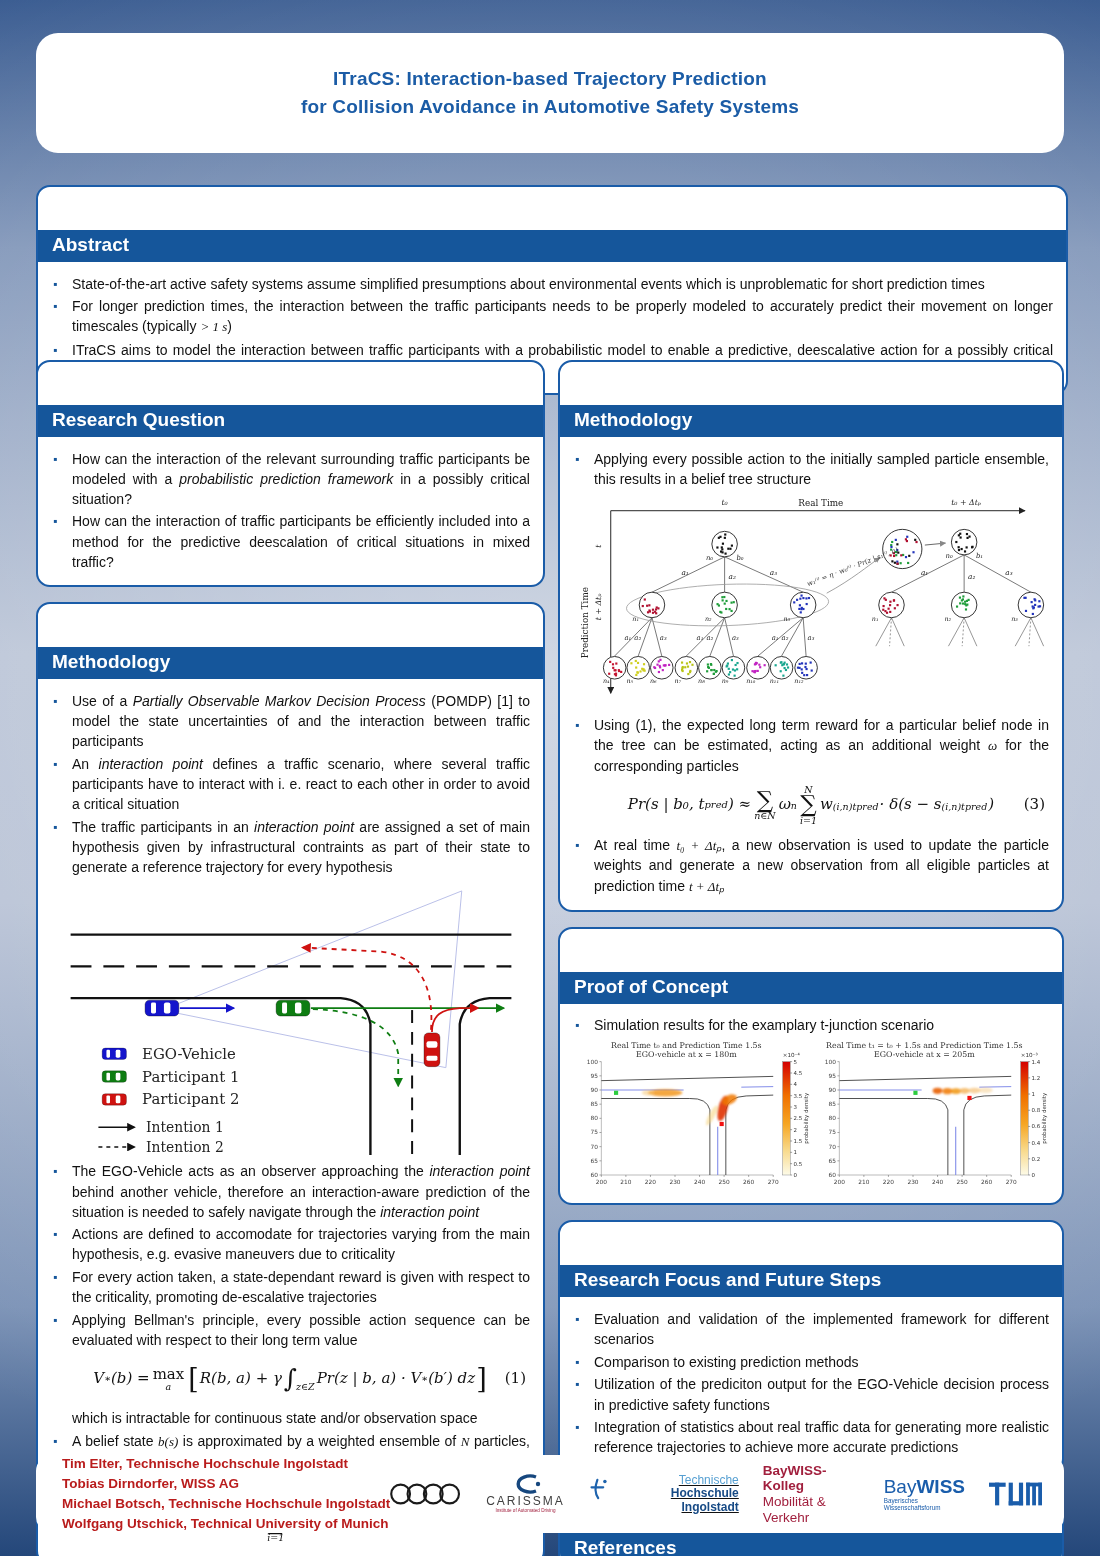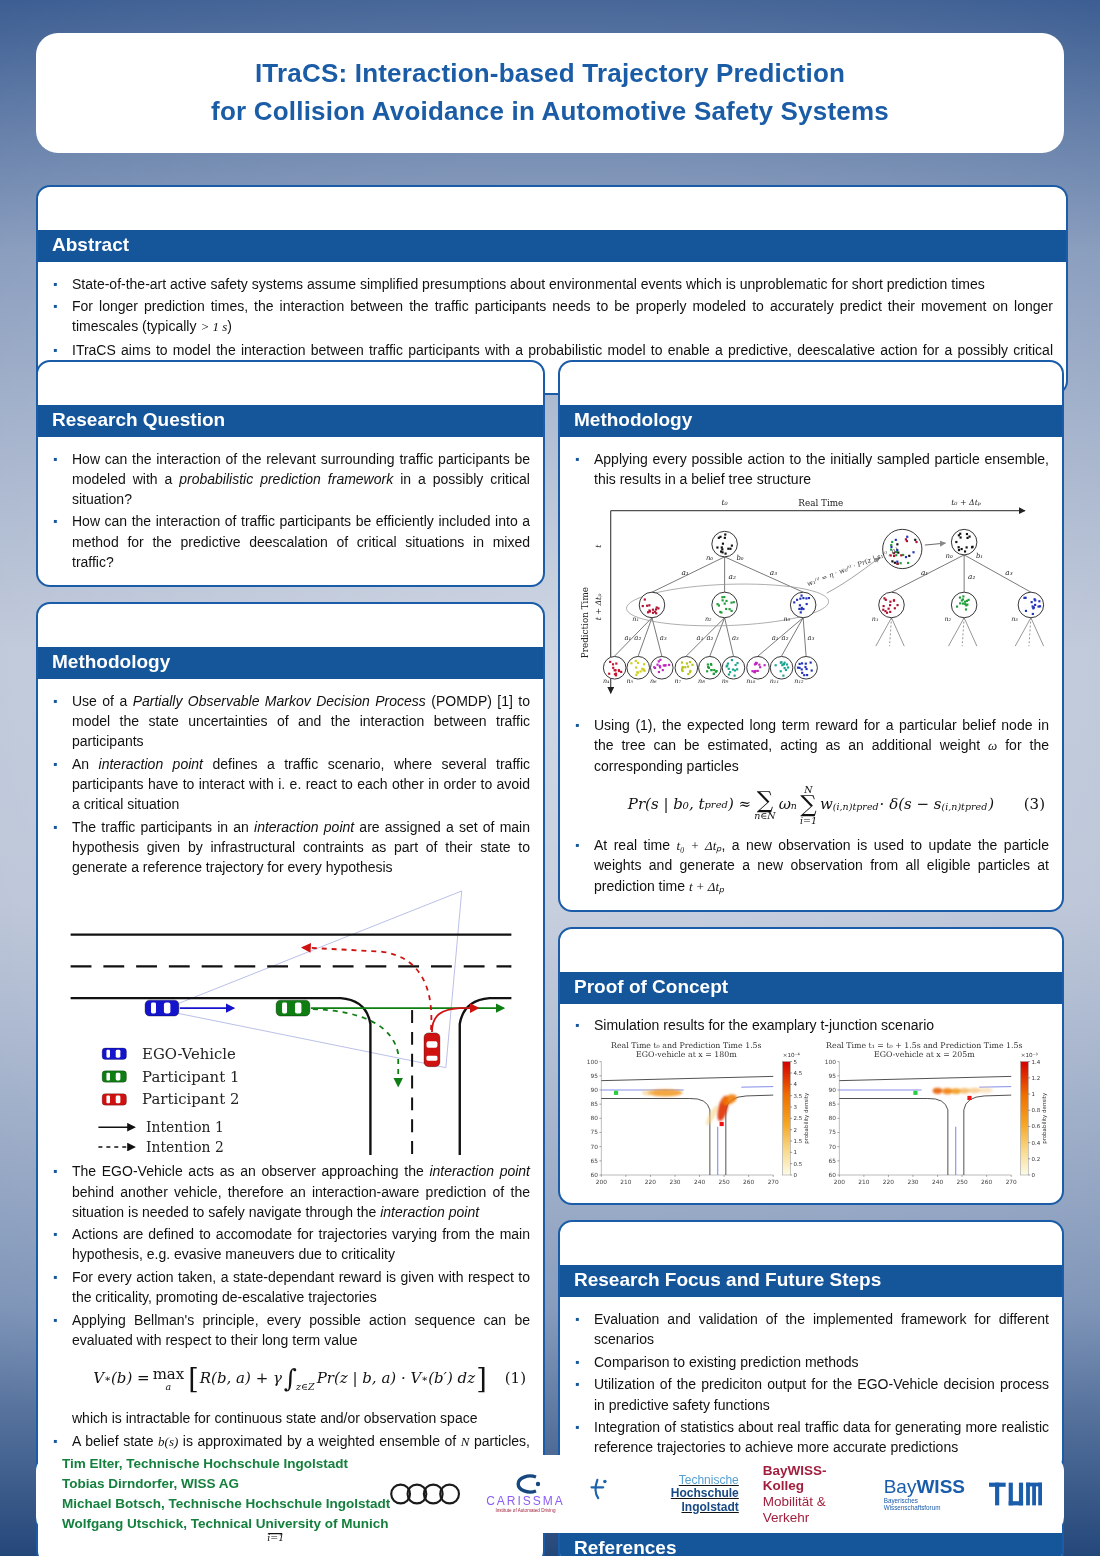--- a/index.html
+++ b/index.html
@@ -6,21 +6,21 @@
   body{
     width:1100px;height:1556px;position:relative;overflow:hidden;
     font-family:"Liberation Sans",sans-serif;color:#111;
     background:
       radial-gradient(ellipse 130% 75% at 50% 44%, rgba(255,255,255,.38), rgba(255,255,255,0) 72%),
       linear-gradient(180deg,#3a5c91 0%,#7d93b7 16%,#b4bfd3 42%,#b2bdd2 58%,#7b92b6 84%,#24477a 100%);
   }
   .card{position:absolute;background:#fff;}
   .title-card{left:36px;top:33px;width:1028px;height:120px;border-radius:22px;
     display:flex;flex-direction:column;justify-content:center;align-items:center;}
-  .title-line{color:#1b5ca6;font-weight:bold;font-size:26px;line-height:1.45;letter-spacing:.2px;}
+  .title-line{color:#1b5ca6;font-weight:bold;font-size:19px;line-height:1.45;letter-spacing:.2px;}
   .col{position:absolute;display:flex;flex-direction:column;}
   .col-left{left:36px;top:360px;width:509px;}
   .col-right{left:558px;top:360px;width:506px;}
   .abs-card{left:36px;top:185px;width:1028px;}
   .section{background:#fff;border:2.5px solid #1a5ca8;border-radius:14px;overflow:hidden;}
   .section + .section{margin-top:15px;}
   .section-header{background:#15569b;color:#fff;font-weight:bold;font-size:19px;padding:4px 14px 6px;margin-top:43px;}
   .section-body{padding:9px 13px 11px;font-size:14px;line-height:1.44;}
   .bitem{display:flex;margin:2.5px 0;}
   .bmark{color:#15569b;font-size:12px;line-height:20px;width:13px;margin:0 6px 0 2px;flex:none;}
@@ -39,24 +39,24 @@
   .stk.sum .op{font-size:23px;font-style:normal;line-height:.95;}
   .intwrap{display:inline-flex;align-items:flex-end;margin:0 2px;}
   .intwrap .op{font-size:25px;font-style:normal;line-height:.9;}
   .intwrap .bot{font-size:9.5px;transform:translateY(3px);margin-left:-1px;}
   .ss{display:inline-flex;flex-direction:row;align-items:flex-start;line-height:1.05;font-size:9.5px;
     justify-content:center;transform:translateY(2px);margin-right:1px;}
   .eq-big{font-size:27px;font-weight:300;transform:scaleY(1.05);margin:0 1px;font-style:normal;}
   .poc-plots{display:flex;justify-content:space-between;margin-top:4px;}
   .footer-card{left:36px;top:1455px;width:1028px;height:78px;border-radius:16px;
     display:flex;align-items:center;padding:0;}
-  .authors{margin-left:26px;font-size:13.5px;font-weight:bold;line-height:1.5;color:#15803d;flex:none;}
+  .authors{margin-left:26px;font-size:13.5px;font-weight:bold;line-height:1.5;color:#b91c1c;flex:none;}
   .logos{display:flex;align-items:center;gap:24px;margin-left:auto;margin-right:22px;}
   .logo-item{display:flex;flex-direction:column;align-items:center;line-height:1.05;}
-  .carissma-name{color:#8b5cf6;font-size:12px;letter-spacing:2px;margin-top:1px;}
+  .carissma-name{color:#404040;font-size:12px;letter-spacing:2px;margin-top:1px;}
   .carissma-sub{color:#a11f3d;font-size:4.6px;margin-top:1px;text-align:center;}
   .thi{display:flex;gap:20px;text-decoration:underline;}
   .thi-text{font-size:12px;line-height:1.1;text-align:right;}
   .thi-light{color:#57a0d2;}
   .thi-bold{color:#174a85;font-weight:bold;}
   .bwk{color:#a11f3d;font-size:13.5px;line-height:1.15;text-align:left;}
   .bwk .l1{font-weight:bold;}
   .bw{color:#1a5dab;text-align:left;line-height:1;}
   .bw .l1{font-size:19px;}
   .bw .b{font-weight:bold;}

